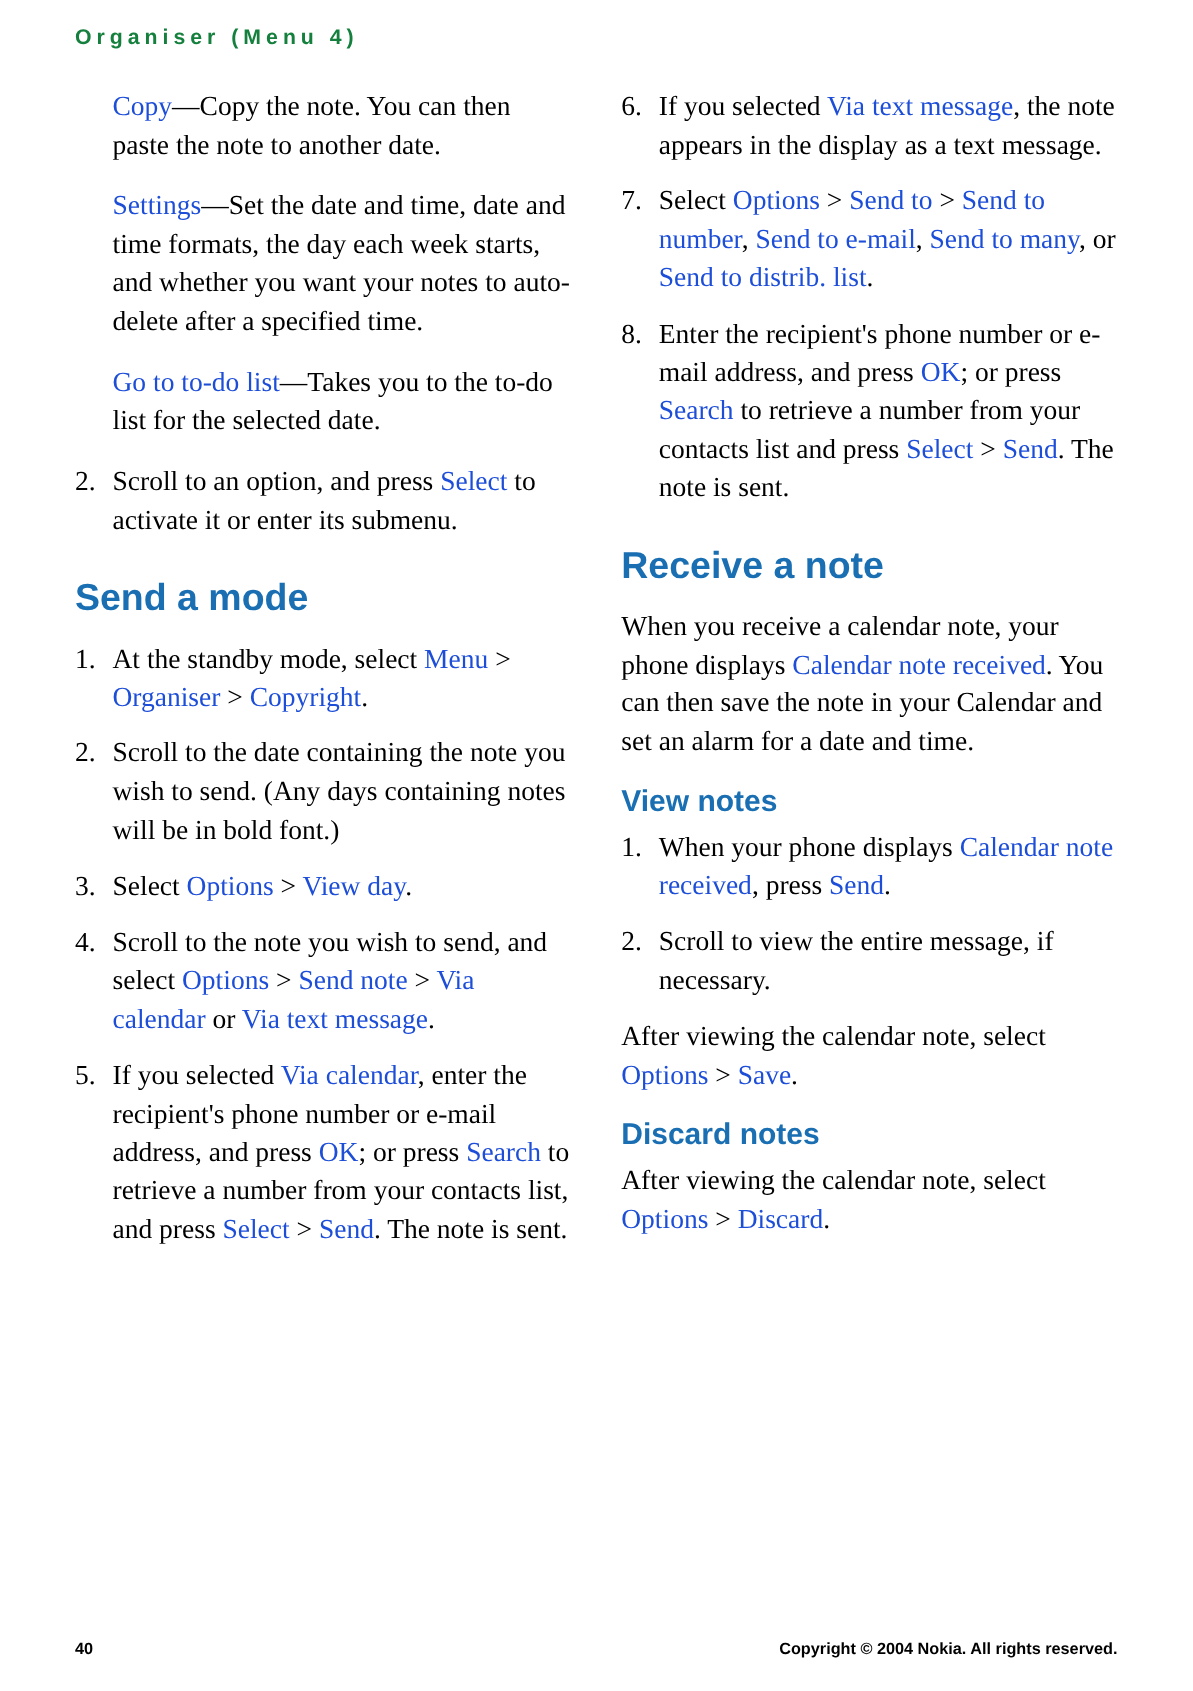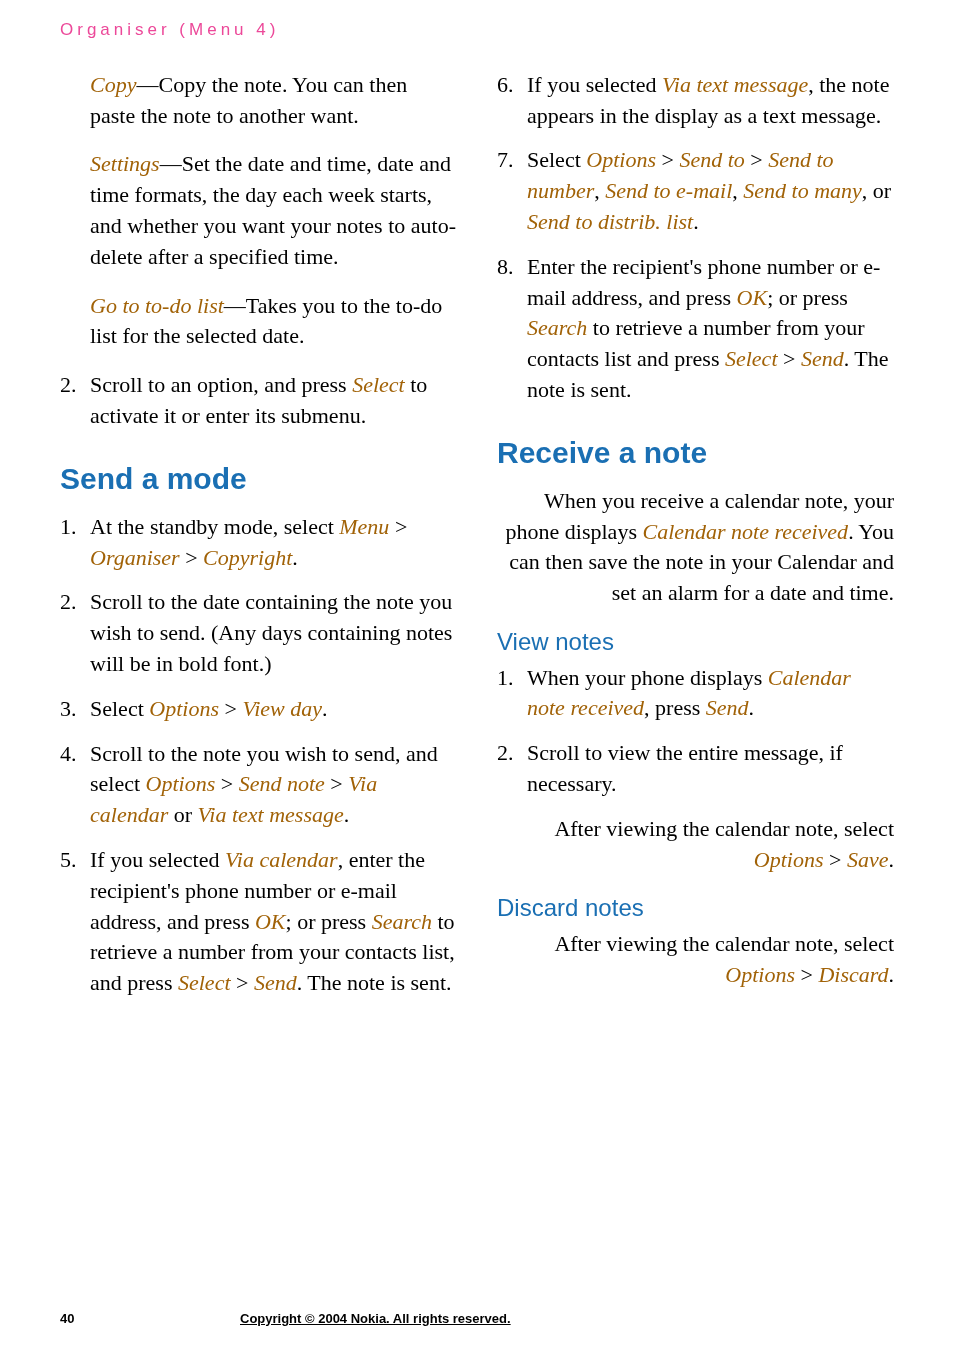--- a/index.html
+++ b/index.html
@@ -11,22 +11,22 @@
       background: #fff;
       width: 954px;
       height: 1353px;
       padding: 18px 60px 25px 60px;
       position: relative;
     }
     .header {
       font-family: Arial, Helvetica, sans-serif;
       font-size: 17px;
       letter-spacing: 4px;
-      font-weight: normal;
-      color: #ec4899;
+      font-weight: bold;
+      color: #15803d;
       margin-bottom: 28px;
     }
     .columns {
       display: flex;
       gap: 40px;
     }
     .col {
       width: 50%;
     }
     .indent {
@@ -35,61 +35,61 @@
     }
     .olitem {
       display: flex;
       margin-bottom: 14px;
     }
     .olitem .num {
       width: 30px;
       flex-shrink: 0;
     }
     .olitem .txt { flex: 1; }
-    .hi { color: #a16207; font-style: italic; }
+    .hi { color: #1d4ed8; }
     .h2 {
       color: #1a6fb3;
       font-family: Arial, Helvetica, sans-serif;
       font-size: 30px;
       font-weight: bold;
       margin-top: 26px;
       margin-bottom: 12px;
     }
     .h3 {
       color: #1a6fb3;
       font-family: Arial, Helvetica, sans-serif;
       font-size: 24px;
-      font-weight: normal;
+      font-weight: bold;
       margin-top: 16px;
       margin-bottom: 4px;
     }
-    .para { margin-bottom: 14px; text-align: right; }
+    .para { margin-bottom: 14px; }
     .footer {
       position: absolute;
       bottom: 25px;
       left: 60px;
       right: 60px;
       font-family: Arial, Helvetica, sans-serif;
       font-size: 13px;
       font-weight: bold;
       display: flex;
     }
     .footer .pg { width: 180px; }
-    .footer .cp { flex: 1; text-align: left; text-decoration: underline; }
+    .footer .cp { flex: 1; text-align: right; }
   </style>
 </head>
 <body>
 
 <div class="header">Organiser (Menu 4)</div>
 
 <div class="columns">
 
   <div class="col">
     <div class="indent">
-      <span class="hi">Copy</span><span>—Copy the note. You can then paste the note to another want.</span>
+      <span class="hi">Copy</span><span>—Copy the note. You can then paste the note to another date.</span>
     </div>
     <div class="indent">
       <span class="hi">Settings</span><span>—Set the date and time, date and time formats, the day each week starts, and whether you want your notes to auto-delete after a specified time.</span>
     </div>
     <div class="indent">
       <span class="hi">Go to to-do list</span><span>—Takes you to the to-do list for the selected date.</span>
     </div>
     <div class="olitem">
       <div class="num">2.</div>
       <div class="txt">

